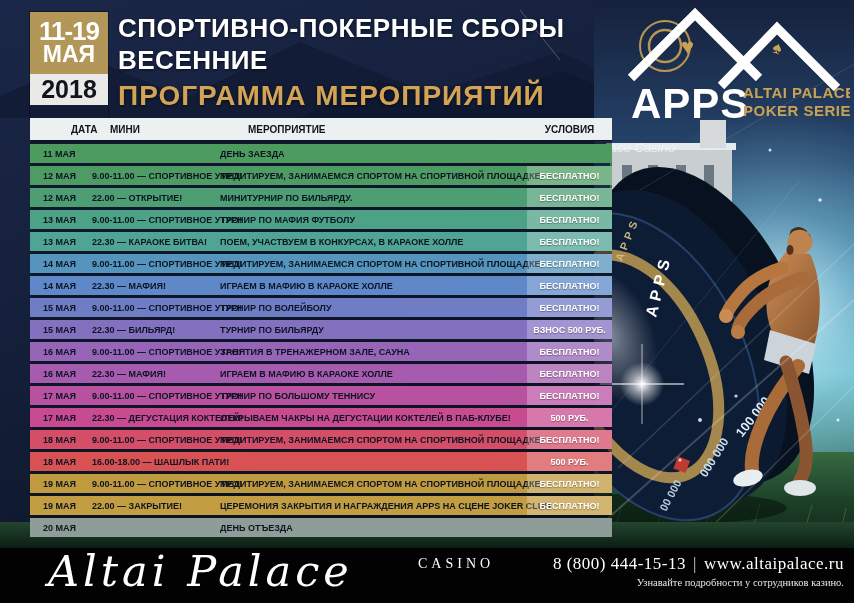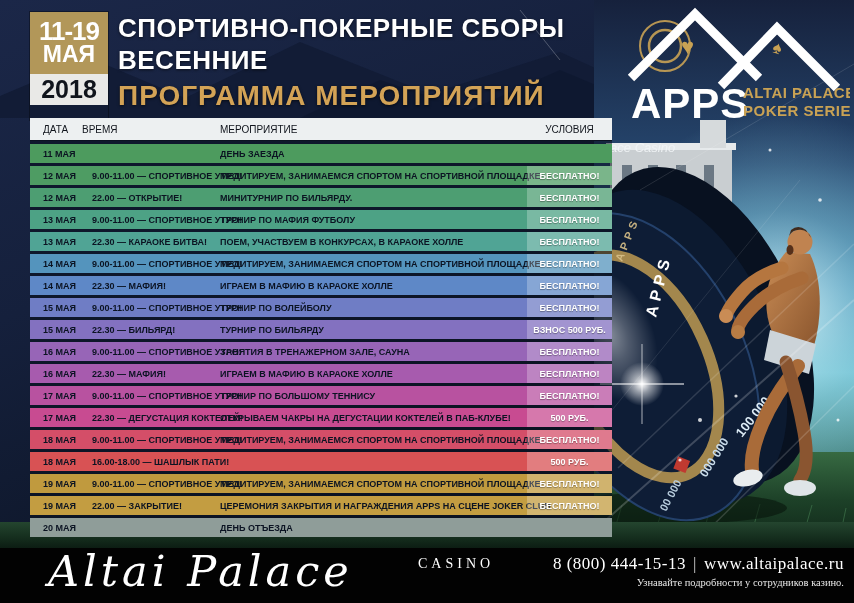--- a/index.html
+++ b/index.html
@@ -20,21 +20,21 @@
   .date-badge .month{font-size:23px;font-weight:700;letter-spacing:0;}
   .date-badge .year{height:31px;background:#e9e9e7;color:#10141c;font-size:25px;font-weight:700;display:flex;align-items:center;justify-content:center;}
   .titles{position:absolute;left:118px;top:13px;}
   .title-line{color:#fff;font-size:26px;font-weight:700;letter-spacing:.5px;line-height:1.22;text-shadow:0 1px 3px rgba(0,0,0,.6);}
   .subtitle{color:#d3a356;font-size:28px;font-weight:700;letter-spacing:1px;margin-top:4px;text-shadow:0 1px 3px rgba(0,0,0,.6);}
   
   .apps-logo{position:absolute;left:625px;top:2px;width:225px;height:122px;}
   
   .schedule{position:absolute;left:30px;top:118px;width:582px;background:rgba(10,16,30,.55);}
   .thead{position:relative;height:22px;background:#edf0f1;border-bottom:1px solid #0c1322;}
-  .thead span{position:absolute;top:50%;transform:translateY(-50%);font-size:10px;font-weight:400;color:#10141c;white-space:nowrap;}
+  .thead span{position:absolute;top:50%;transform:translateY(-50%);font-size:10px;font-weight:700;color:#10141c;white-space:nowrap;margin-left:28px;}
   .col-date-h{left:13px;width:60px;text-align:left;}
   .col-time-h{left:52px;}
   .col-event-h{left:190px;}
   .col-cond-h{right:0;width:85px;text-align:center;}
   .row{position:relative;height:19px;margin-top:3px;}
   .row span{position:absolute;top:50%;transform:translateY(-50%);font-size:9px;font-weight:700;color:#0b1322;white-space:nowrap;}
   .c-date{left:13px;}
   .c-time{left:62px;}
   .c-event{left:190px;}
   .c-cond{right:0;width:85px;height:100%;top:0 !important;transform:none !important;
@@ -204,21 +204,21 @@
     <text x="56" y="52" font-size="22" fill="#c9a254">♥</text>
     <text x="148" y="52" font-size="17" fill="#c9a254" transform="rotate(18 154 46)">♠</text>
     <text x="6" y="116" font-size="42" font-weight="700" fill="#ffffff" letter-spacing="1">APPS</text>
     <text x="118" y="96" font-size="15" font-weight="700" fill="#c9a254" letter-spacing=".5">ALTAI PALACE</text>
     <text x="118" y="114" font-size="15" font-weight="700" fill="#c9a254" letter-spacing=".5">POKER SERIES</text>
   </svg>
 
   <div class="schedule">
     <div class="thead">
       <span class="col-date-h">ДАТА</span>
-      <span class="col-time-h">ВРЕМЯ</span>
+      <span class="col-time-h">МИНИ</span>
       <span class="col-event-h">МЕРОПРИЯТИЕ</span>
       <span class="col-cond-h">УСЛОВИЯ</span>
     </div>
     <div id="rows-container">
         <div class="row" style="background: rgb(77, 155, 94); text-align: right;">
       <span class="c-date">11 МАЯ</span>
       <span class="c-time"></span>
       <span class="c-event">ДЕНЬ ЗАЕЗДА</span>
 
     </div>

